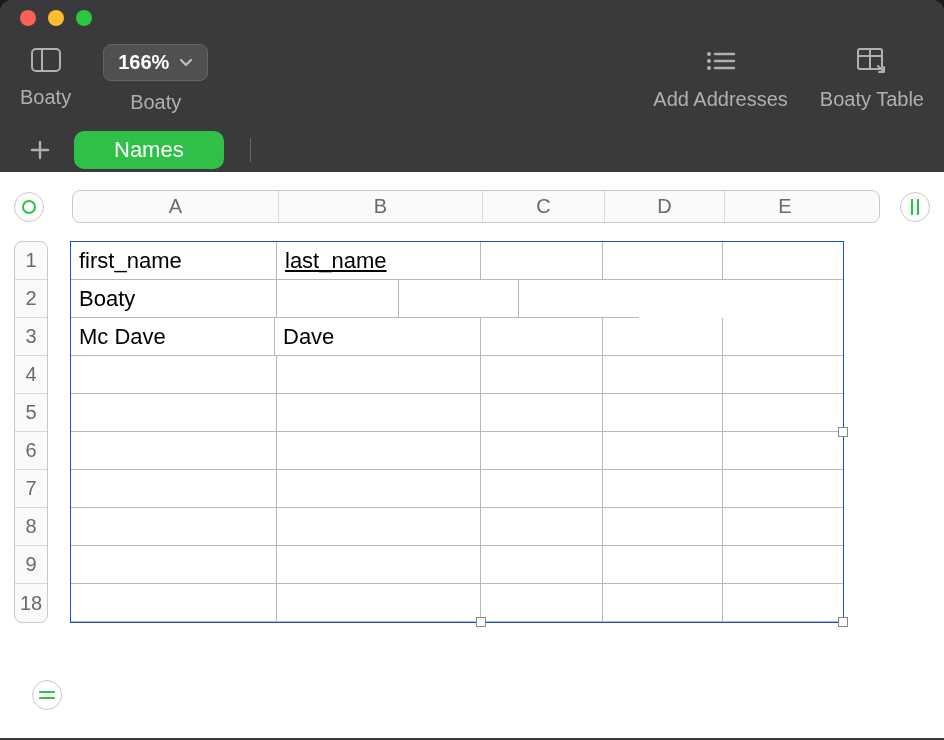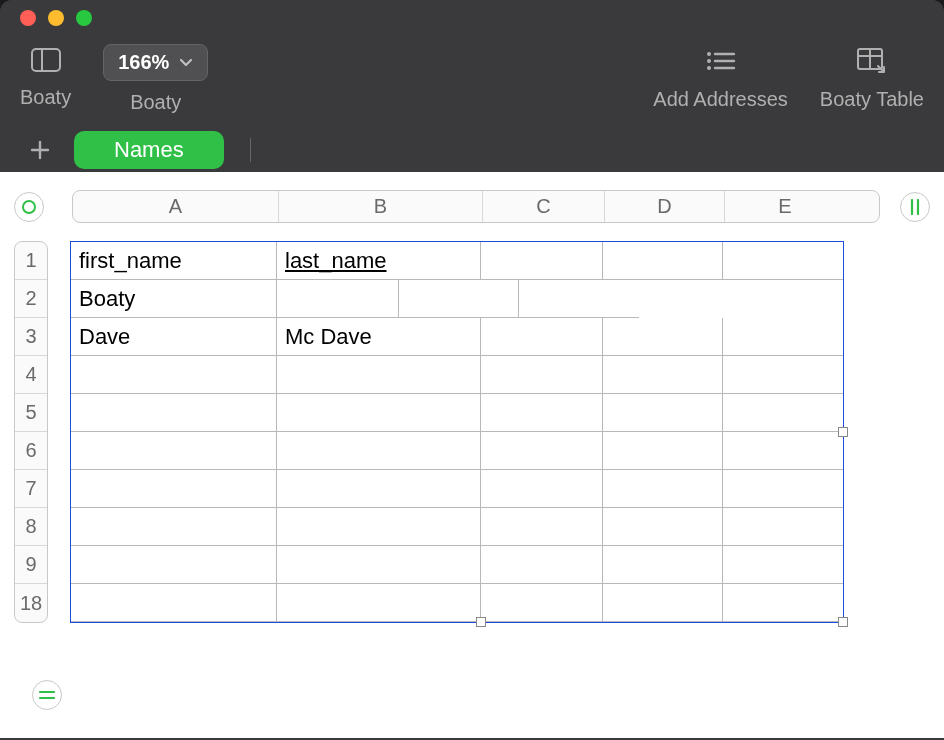--- a/index.html
+++ b/index.html
@@ -345,22 +345,22 @@
             <div class="cell" style="width: 120px;"></div>
             <div class="cell" style="width: 120px;"></div>
           </div>
           <div class="grid-row">
             <div class="cell" style="width: 206px;">Boaty</div>
             <div class="cell" style="width: 122px;"></div>
             <div class="cell" style="width: 120px;"></div>
             <div class="cell" style="width: 120px;"></div>
           </div>
           <div class="grid-row">
+            <div class="cell" style="width: 204px;">Mc Dave</div>
             <div class="cell" style="width: 206px;">Dave</div>
-            <div class="cell" style="width: 204px;">Mc Dave</div>
             <div class="cell" style="width: 122px;"></div>
             <div class="cell" style="width: 120px;"></div>
             <div class="cell" style="width: 120px;"></div>
           </div>
           <div class="grid-row">
             <div class="cell" style="width: 206px;"></div>
             <div class="cell" style="width: 204px;"></div>
             <div class="cell" style="width: 122px;"></div>
             <div class="cell" style="width: 120px;"></div>
             <div class="cell" style="width: 120px;"></div>

